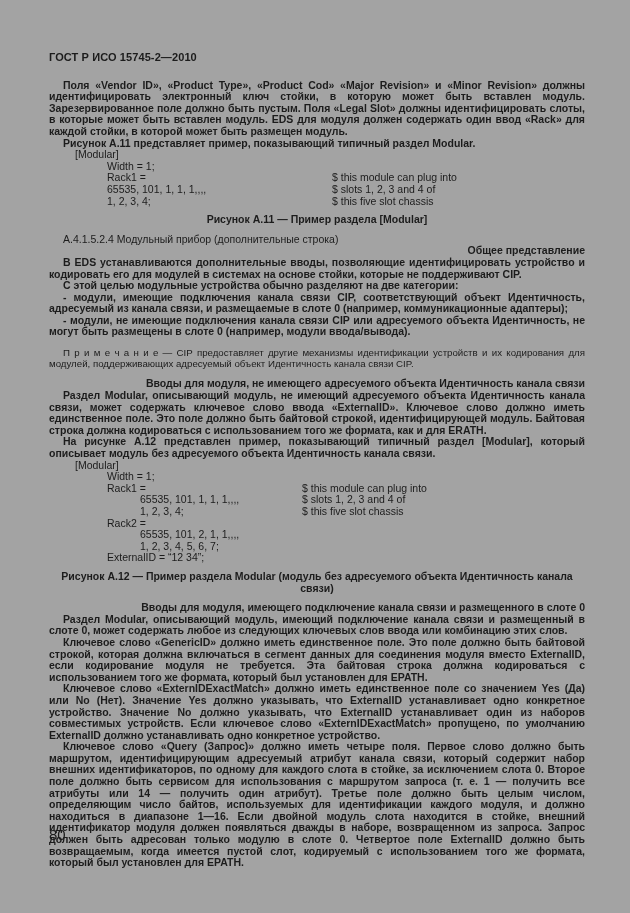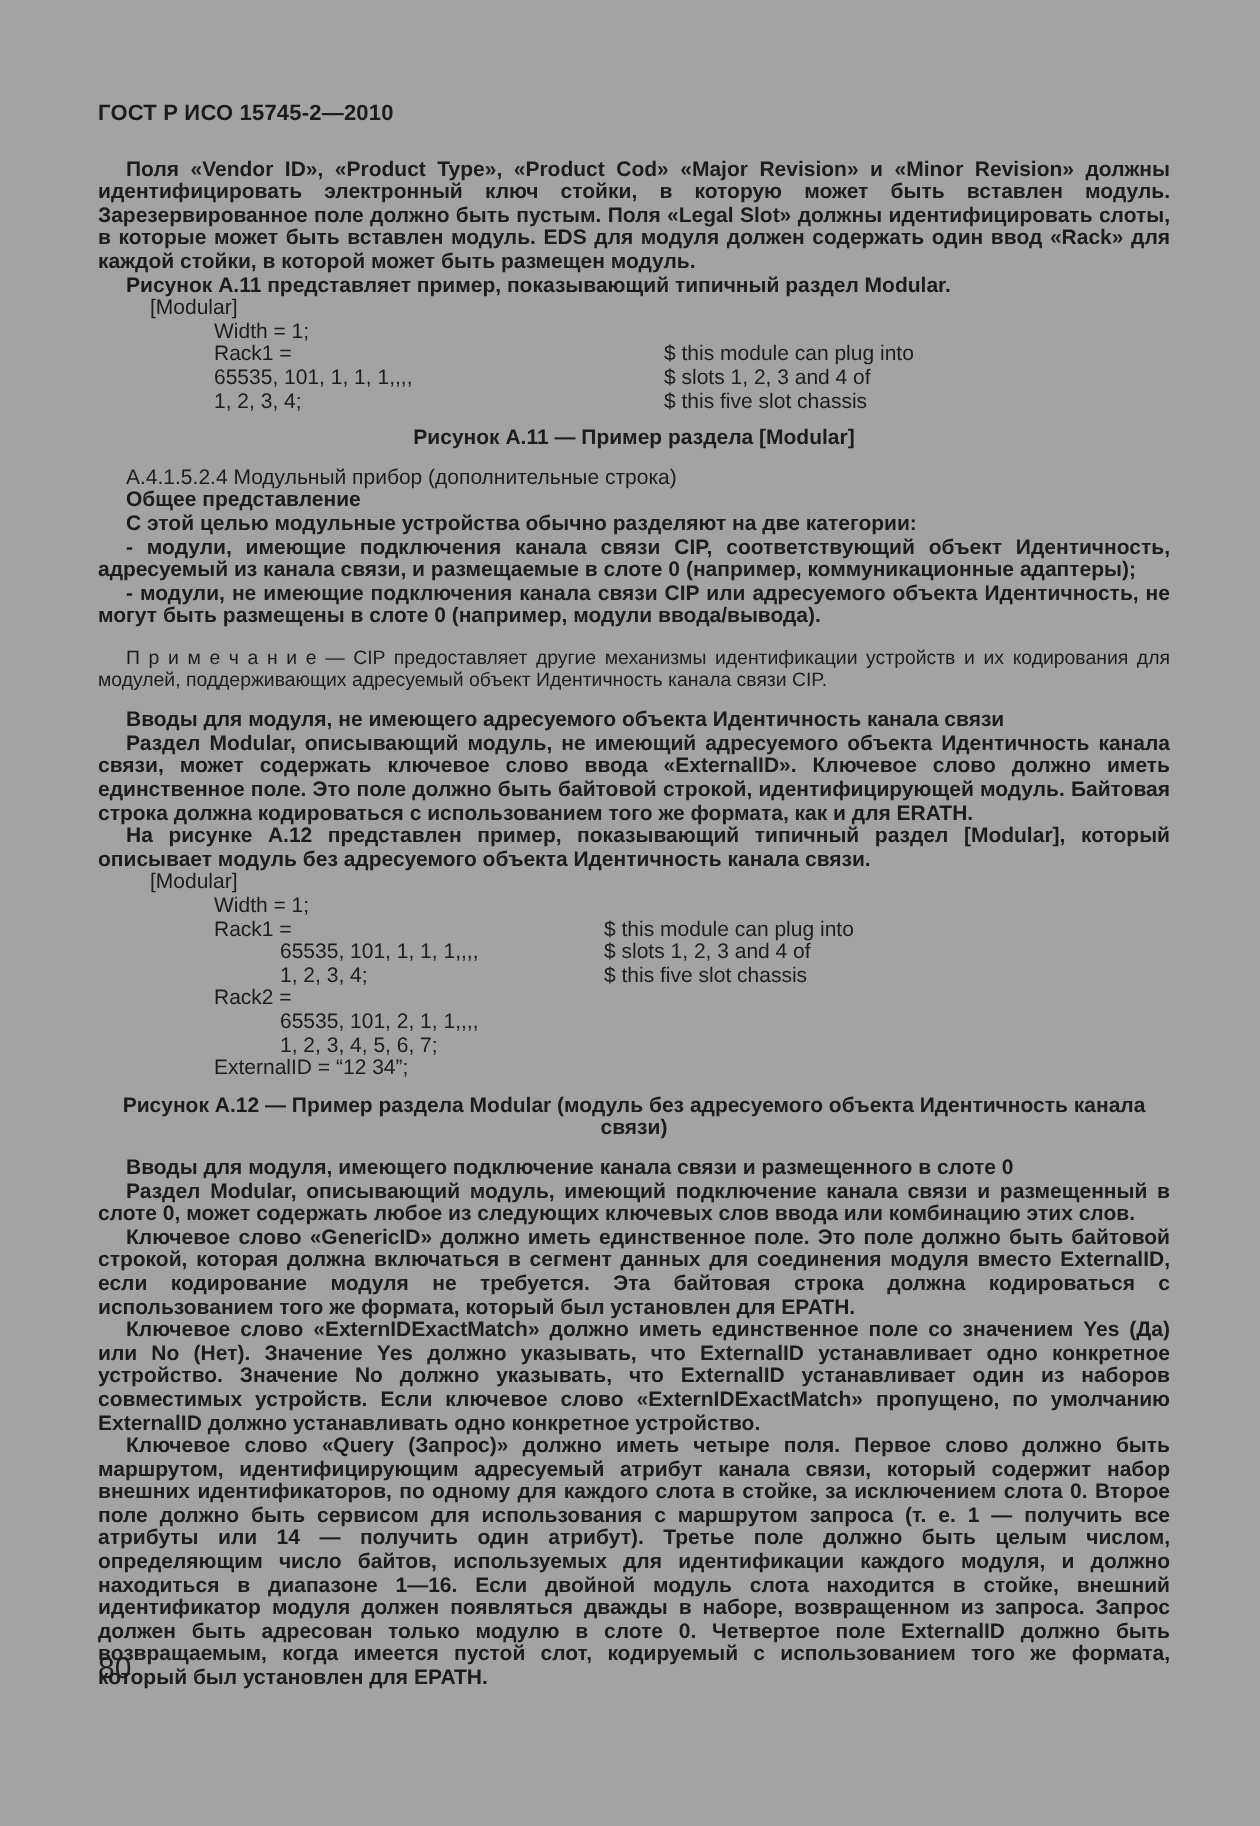--- a/index.html
+++ b/index.html
@@ -34,20 +34,21 @@
     font-weight: bold;
   }
   .heading-num {
     text-indent: 14px;
     margin: 0;
   }
   .bold-heading {
     font-weight: bold;
     text-indent: 14px;
     margin: 0;
+    text-align: right;
   }
   .note {
     font-size: 9.7px;
     line-height: 11.2px;
     text-align: justify;
     text-indent: 14px;
     margin: 9px 0 9px 0;
   }
   .caption {
     text-align: center;
@@ -106,20 +107,21 @@
     <div class="code-line">
       <span class="ind1">1, 2, 3, 4;</span>
       <span class="comment">$ this five slot chassis</span>
     </div>
   </div>
 
   <p class="p caption">Рисунок А.11 — Пример раздела [Modular]</p>
 
   <p class="heading-num">А.4.1.5.2.4 Модульный прибор (дополнительные строка)</p>
   <p class="bold-heading">Общее представление</p>
+  <p class="p">В EDS устанавливаются дополнительные вводы, позволяющие идентифицировать устройство и кодировать его для модулей в системах на основе стойки, которые не поддерживают CIP.</p>
   <p class="p">С этой целью модульные устройства обычно разделяют на две категории:</p>
   <p class="p">- модули, имеющие подключения канала связи CIP, соответствующий объект Идентичность, адресуемый из канала связи, и размещаемые в слоте 0 (например, коммуникационные адаптеры);</p>
   <p class="p">- модули, не имеющие подключения канала связи CIP или адресуемого объекта Идентичность, не могут быть размещены в слоте 0 (например, модули ввода/вывода).</p>
   <p class="note">П р и м е ч а н и е — CIP предоставляет другие механизмы идентификации устройств и их кодирования для модулей, поддерживающих адресуемый объект Идентичность канала связи CIP.</p>
 
   <p class="bold-heading">Вводы для модуля, не имеющего адресуемого объекта Идентичность канала связи</p>
   <p class="p">Раздел Modular, описывающий модуль, не имеющий адресуемого объекта Идентичность канала связи, может содержать ключевое слово ввода «ExternalID». Ключевое слово должно иметь единственное поле. Это поле должно быть байтовой строкой, идентифицирующей модуль. Байтовая строка должна кодироваться с использованием того же формата, как и для ERATH.</p>
   <p class="p">На рисунке А.12 представлен пример, показывающий типичный раздел [Modular], который описывает модуль без адресуемого объекта Идентичность канала связи.</p>
 
   <div class="codeblock fig12">

